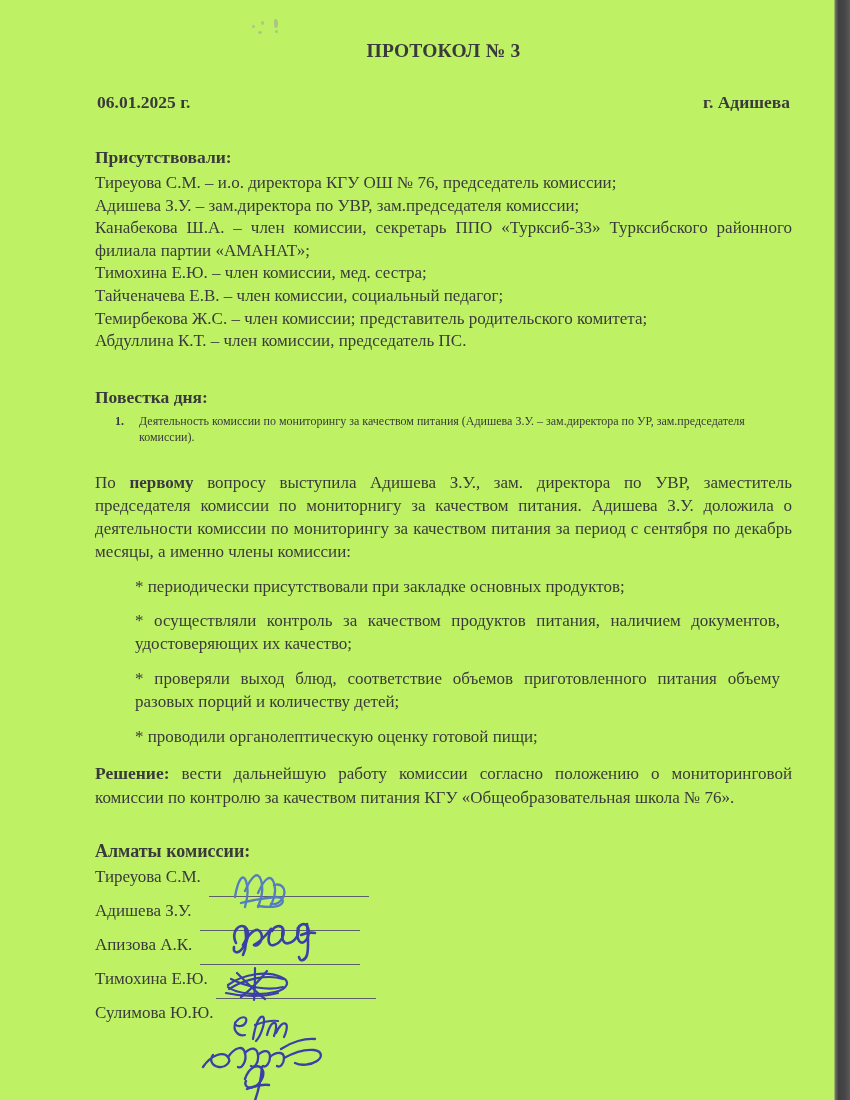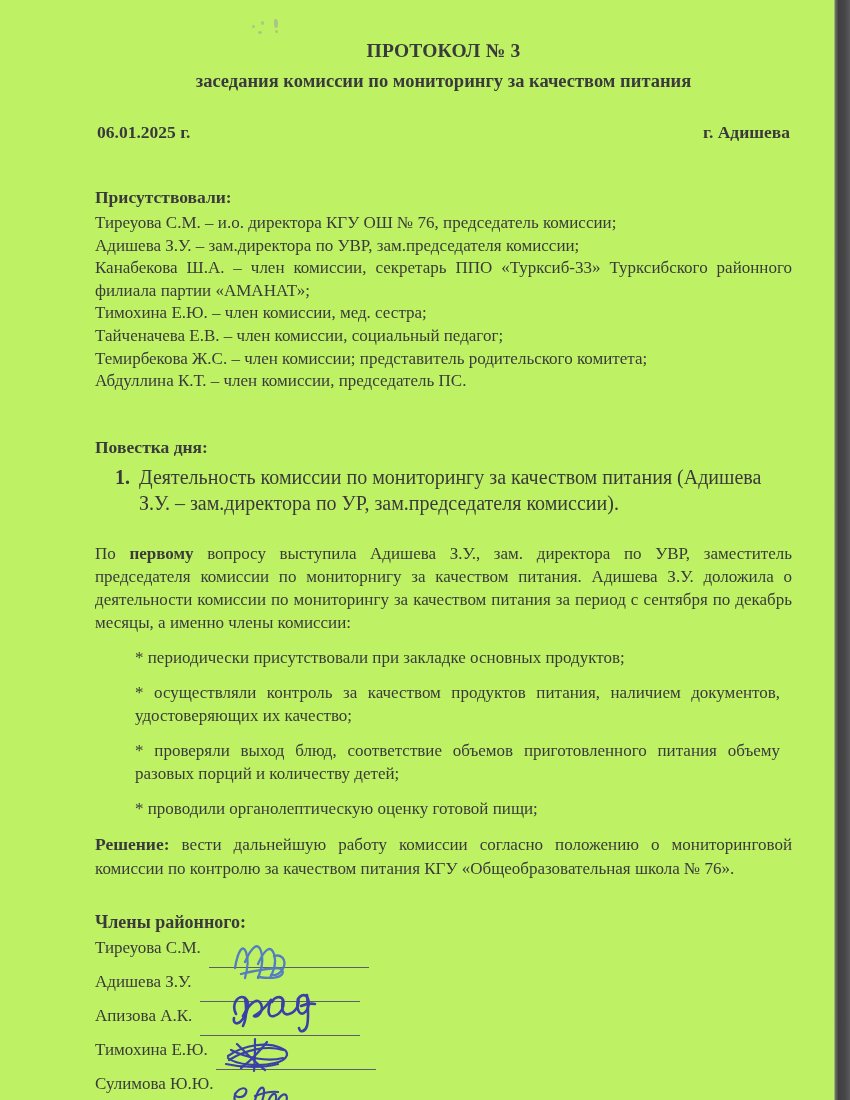--- a/index.html
+++ b/index.html
@@ -91,42 +91,42 @@
     font-weight: bold;
     font-size: 17.5px;
     margin-top: 30px;
     padding: 0 2px;
   }
 
   
   .section-head {
     font-weight: bold;
     font-size: 17.5px;
-    margin-top: 44px;
+    margin-top: 34px;
   }
   .attendee-list {
     margin-top: 4px;
   }
   .attendee {
     font-size: 17px;
     line-height: 1.33;
     text-align: justify;
     text-align-last: left;
     margin: 0;
   }
 
   .agenda {
     margin: 6px 0 0 0;
     padding-left: 44px;
     list-style: none;
     counter-reset: agenda;
   }
   .agenda li {
     position: relative;
-    font-size: 20px;
+    font-size: 12px;
     line-height: 1.33;
     text-align: left;
     counter-increment: agenda;
   }
   .agenda li::before {
     content: counter(agenda) ".";
     position: absolute;
     left: -24px;
     font-weight: bold;
   }
@@ -217,21 +217,20 @@
     <i></i>
       <i></i>
       <i></i>
       <i></i>
       <i></i>
   </div>
 
   <div class="content">
 
     <div class="doc-title">ПРОТОКОЛ № 3</div>
-    <div class="doc-subtitle">заседания комиссии по мониторингу за качеством питания</div>
 
     <div class="meta-row">
       <span>06.01.2025 г.</span>
       <span>г. Адишева</span>
     </div>
 
     <div class="section-head">Присутствовали:</div>
     <div class="attendee-list">
       <p class="attendee">Тиреуова С.М. – и.о. директора КГУ ОШ № 76, председатель комиссии;</p>
       <p class="attendee">Адишева З.У. – зам.директора по УВР, зам.председателя комиссии;</p>
@@ -255,21 +254,21 @@
       <li class="narrow">периодически присутствовали при закладке основных продуктов;</li>
       <li>осуществляли контроль за качеством продуктов питания, наличием документов, удостоверяющих их качество;</li>
       <li>проверяли выход блюд, соответствие объемов приготовленного питания объему разовых порций и количеству детей;</li>
       <li class="narrow">проводили органолептическую оценку готовой пищи;</li>
     </ul>
 
     <p class="decision">
       <b>Решение:</b><span> вести дальнейшую работу комиссии согласно положению о мониторинговой комиссии по контролю за качеством питания КГУ «Общеобразовательная школа № 76».</span>
     </p>
 
-    <div class="sign-head">Члены районного:</div>
+    <div class="sign-head">Алматы комиссии:</div>
 
     <div class="sign-table">
 
       <div class="sign-row">
         <span class="sign-name">Тиреуова С.М.</span>
         <span class="sign-line"></span>
       </div>
 
       <div class="sign-row">
         <span class="sign-name">Адишева З.У.</span>

